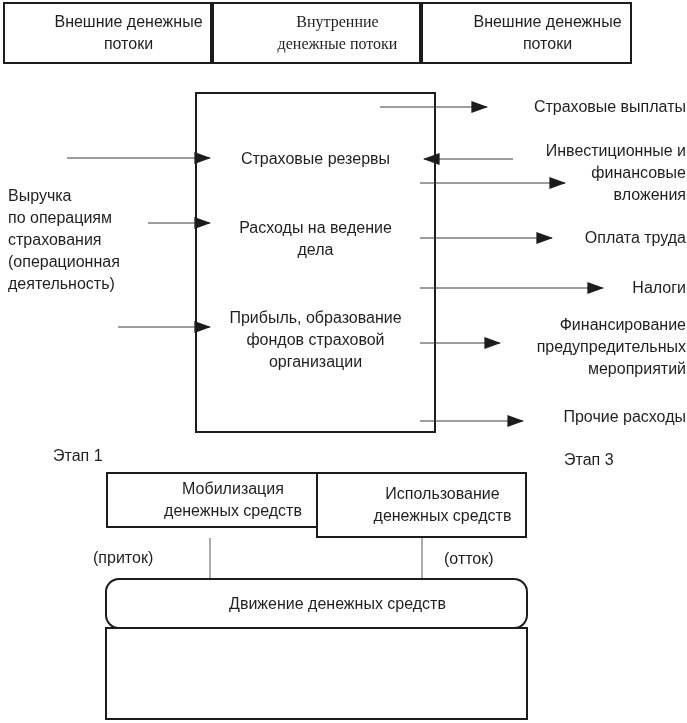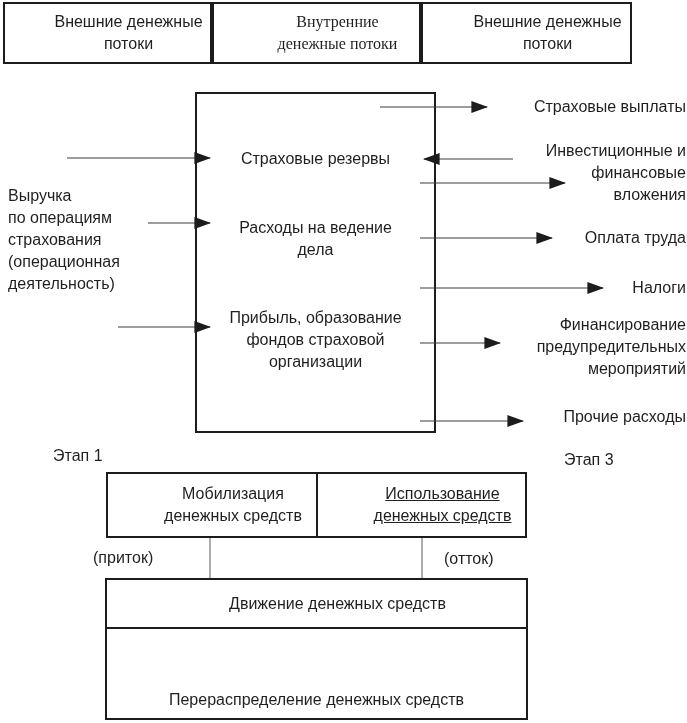--- a/index.html
+++ b/index.html
@@ -63,37 +63,36 @@
   <div class="lbl rightal" style="top:227px; width:220px;">Оплата труда</div>
   <div class="lbl rightal" style="top:277px; width:220px;">Налоги</div>
   <div class="lbl rightal" style="top:314px; width:220px;">Финансирование
 предупредительных
 мероприятий</div>
   <div class="lbl rightal" style="top:406px; width:220px;">Прочие расходы</div>
 
   <div class="lbl" style="left:53px;  top:445px;">Этап 1</div>
   <div class="lbl" style="left:564px; top:449px;">Этап 3</div>
 
-  <div class="box" style="left:106px; top:472px; width:212px; height:66px;">
+  <div class="box" style="left:106px; top:472px; width:212px; height:56px;">
     <span style="white-space:pre-line;">Мобилизация
 денежных средств</span>
   </div>
   <div class="box" style="left:316px; top:472px; width:211px; height:66px;">
-    <span style="white-space:pre-line;text-decoration:underline;">Использование
+    <span style="white-space:pre-line;">Использование
 денежных средств</span>
   </div>
 
   <div class="lbl" style="left:82px;  top:547px;margin-left:11px;">(приток)</div>
   <div class="lbl" style="left:444px; top:548px;">(отток)</div>
 
-  <div class="box" style="left:105px; top:578px; width:423px; height:51px;">
+  <div class="box" style="left:105px; top:578px; width:423px; height:51px;border-radius:14px;">
     <span>Движение денежных средств</span>
   </div>
   <div class="box" style="left:105px; top:627px; width:423px; height:93px;"></div>
-  <div class="lbl center" style="left:105px; top:689px; width:423px;">Перераспределение денежных средств</div>
 
   <svg class="arrows" viewBox="0 0 687 723">
     <defs>
       <marker id="ah" viewBox="0 0 14 10" refX="13" refY="5" markerWidth="14" markerHeight="10" orient="auto">
         <path d="M0,0 L14,5 L0,10 z" fill="#1c1c1c"></path>
       </marker>
     </defs>
     <g stroke="#3c3c3c" stroke-width="1.2" fill="none">
       <line x1="67" y1="158" x2="210" y2="158" marker-end="url(#ah)"></line>
       <line x1="148" y1="223" x2="210" y2="223" marker-end="url(#ah)"></line>

